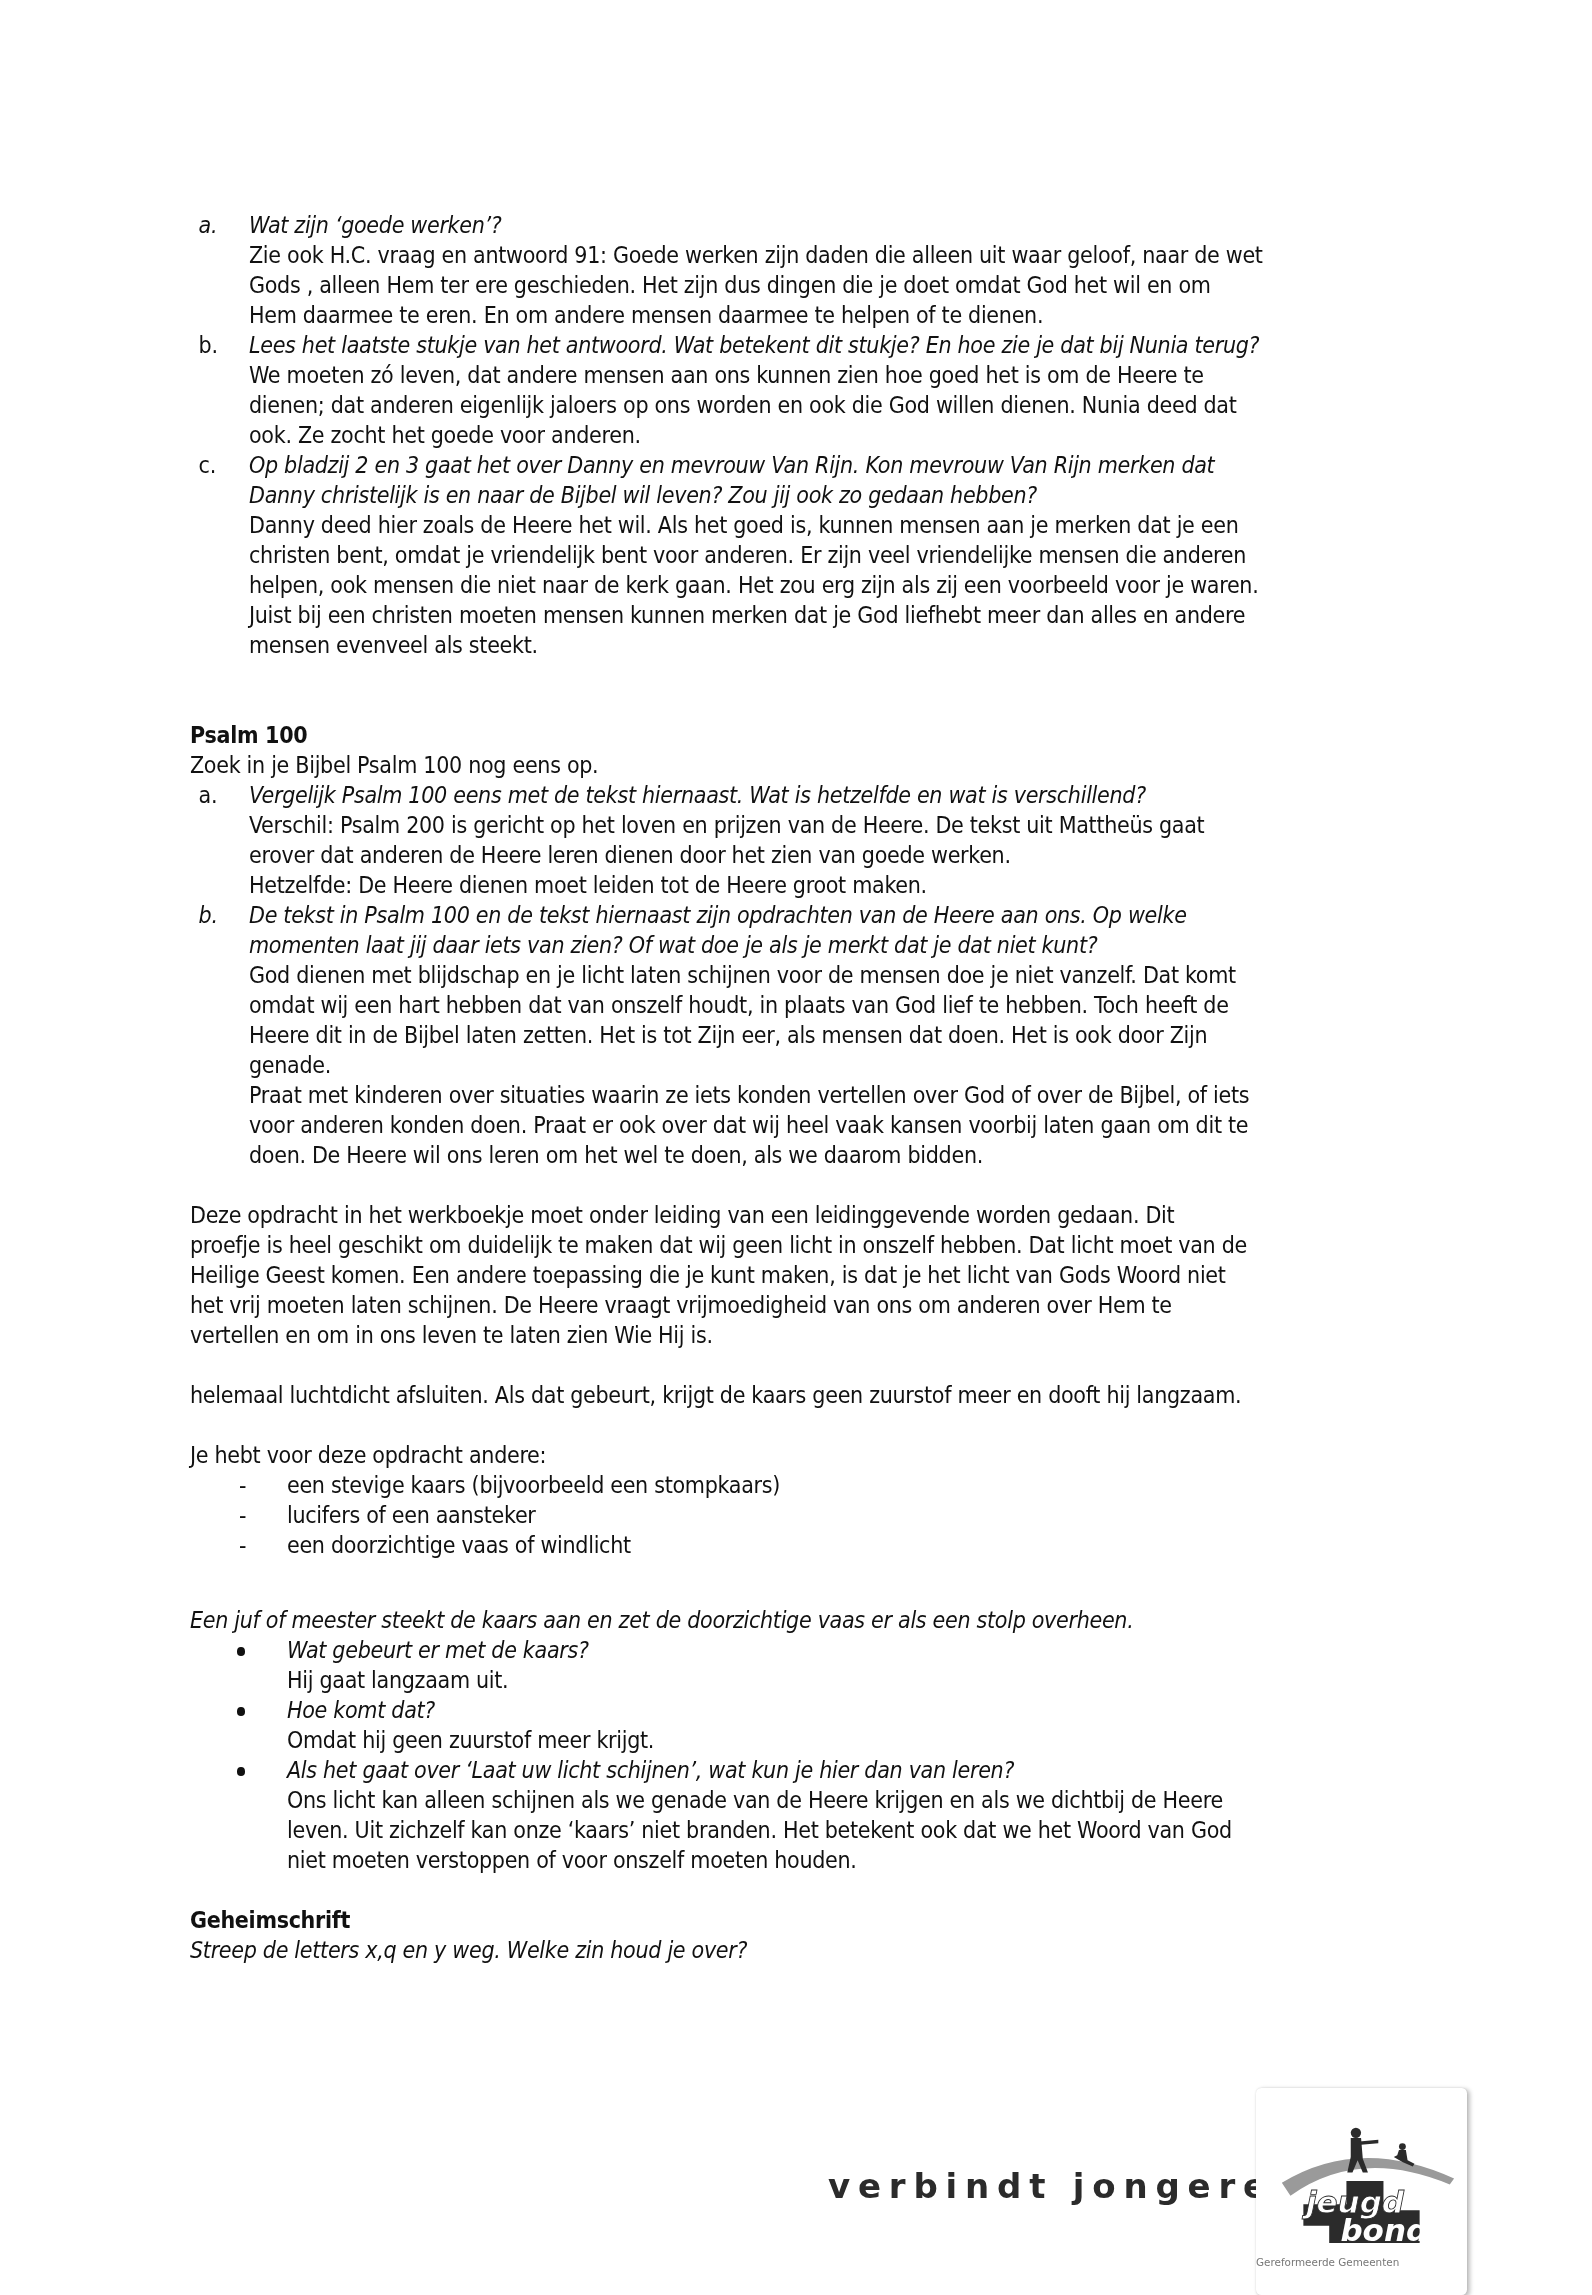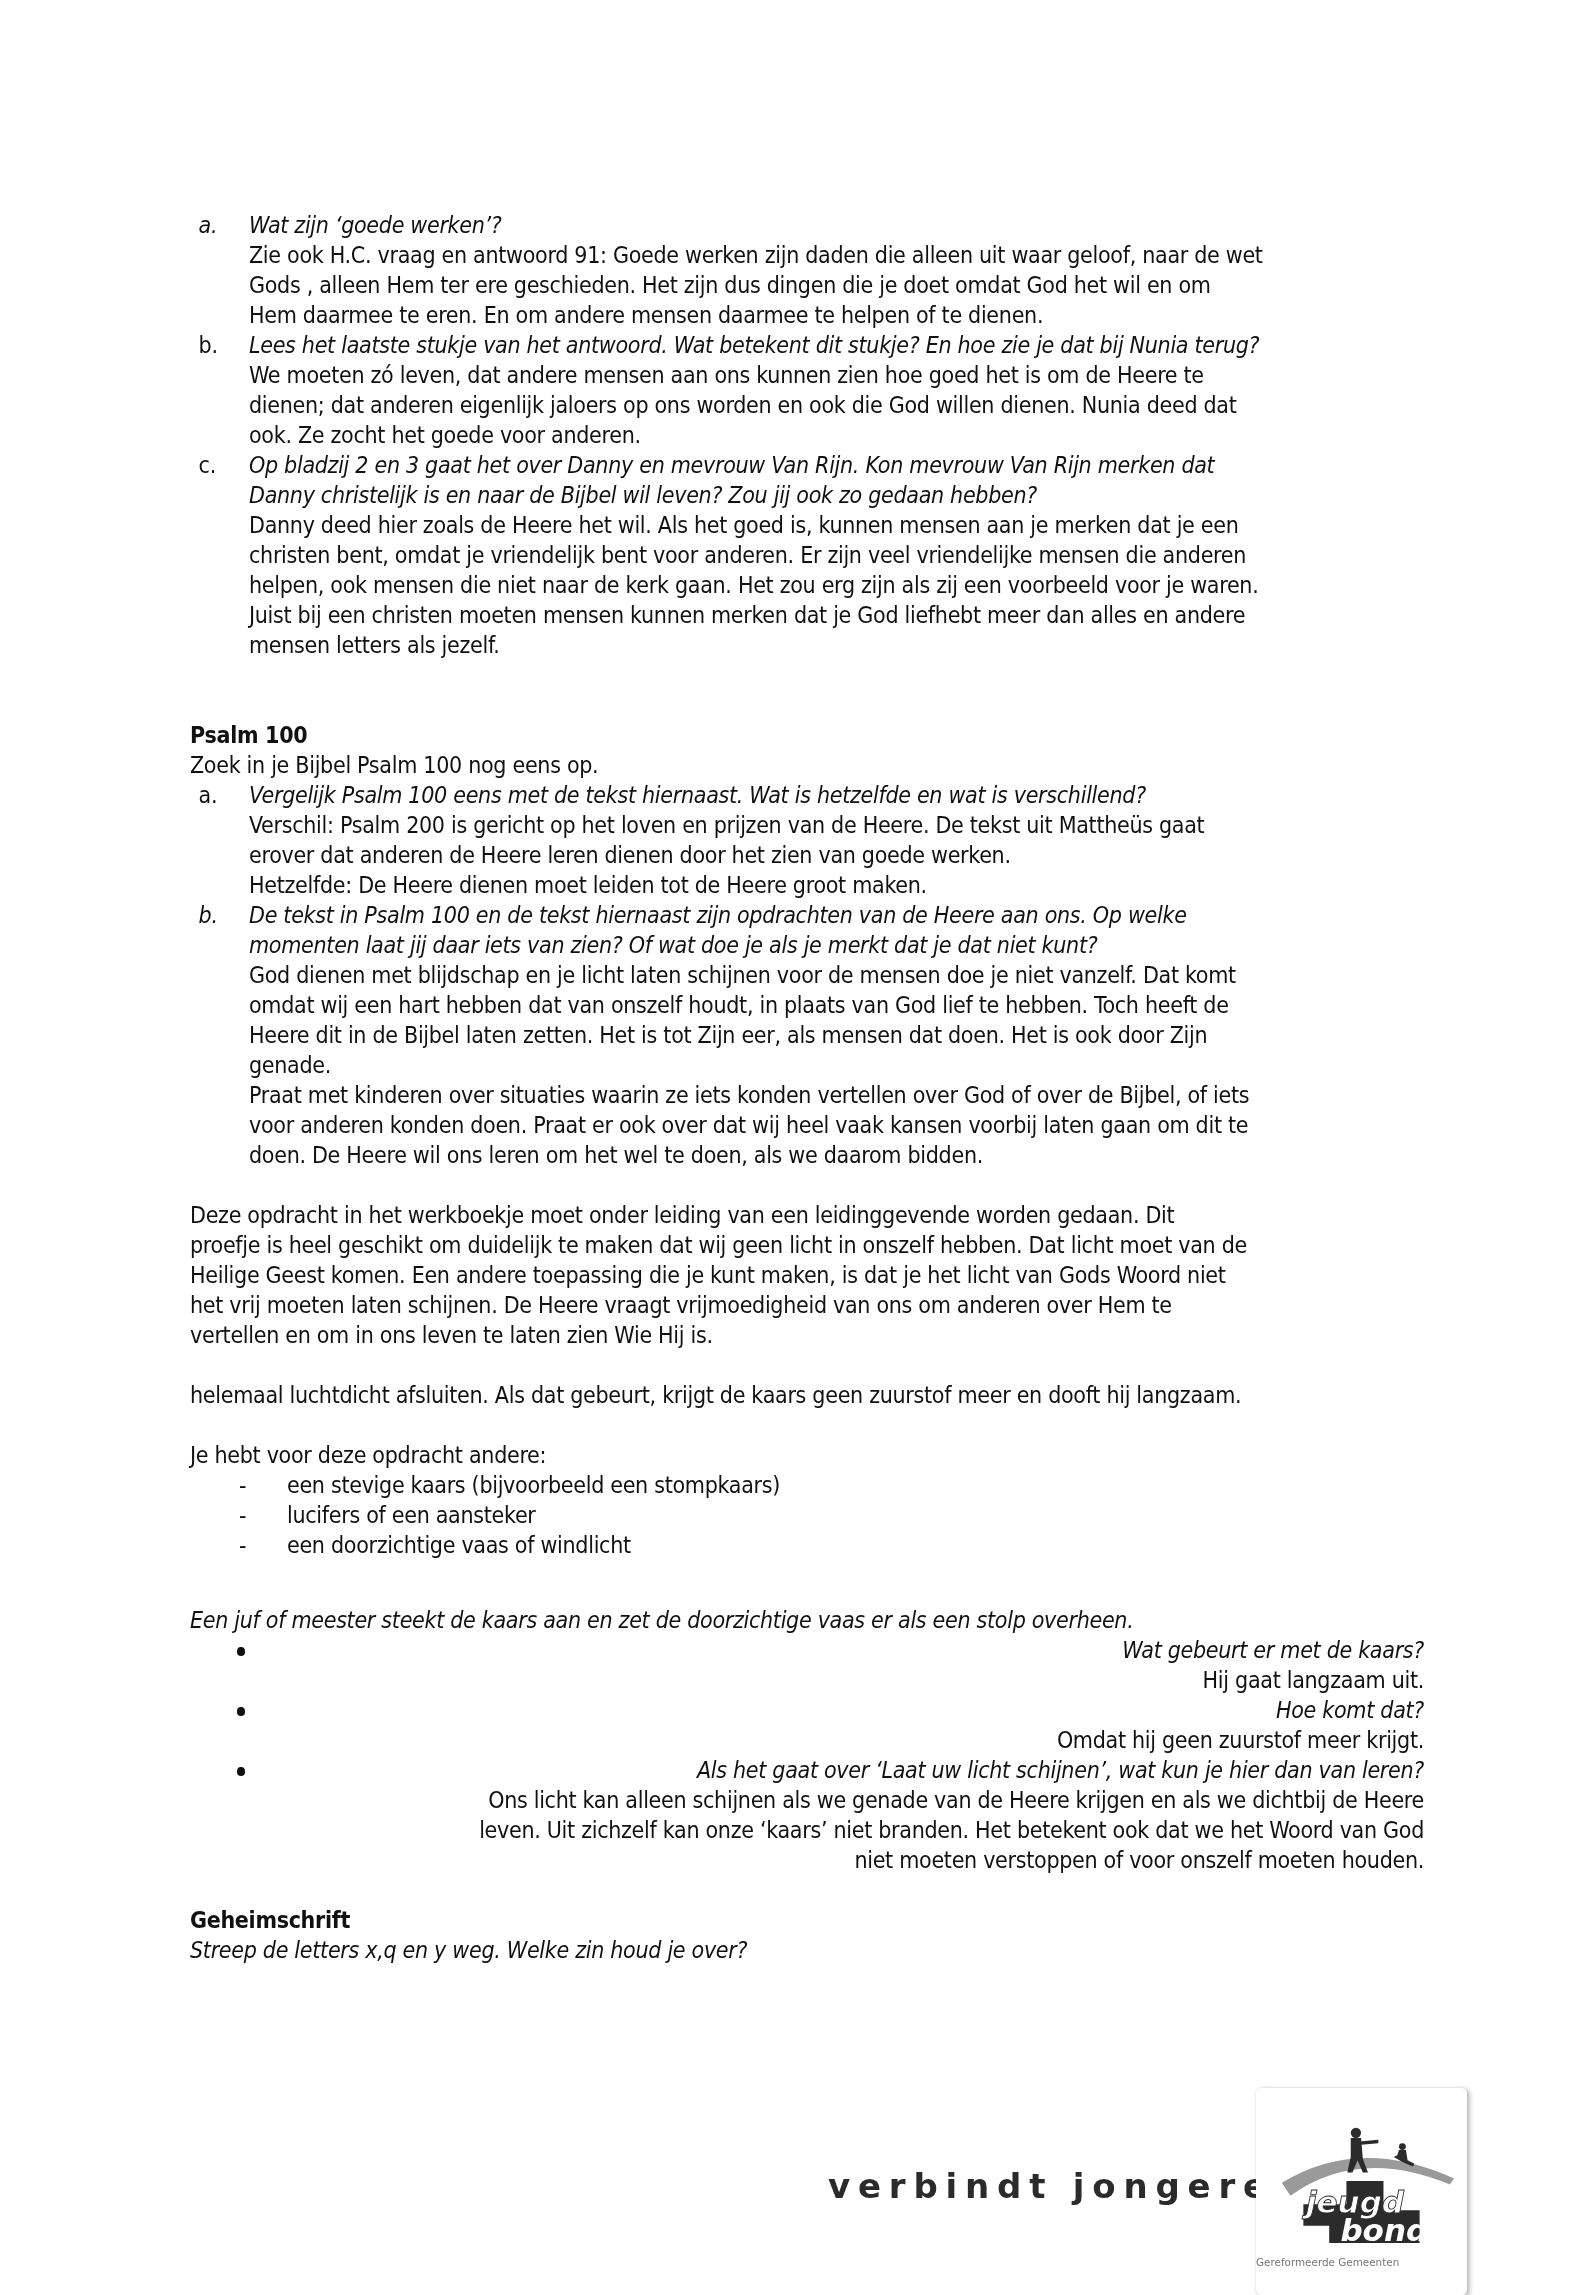--- a/index.html
+++ b/index.html
@@ -19,21 +19,21 @@
     .gap1 { height: 30px; }
     .gap2 { height: 60px; }
     .gap15 { height: 45px; }
     ol.alpha { list-style: none; margin: 0; padding: 0; }
     ol.alpha > li { position: relative; padding-left: 59px; }
     ol.alpha > li .marker { position: absolute; left: 8.6px; top: 0; }
     ol.alpha.p100 > li .marker { left: 8.6px; }
     ul.dash { list-style: none; margin: 0; padding: 0; }
     ul.dash > li { position: relative; padding-left: 97px; }
     ul.dash > li .marker { position: absolute; left: 49px; top: 0; }
-    ul.bullet { list-style: none; margin: 0; padding: 0; text-align: right; }
+    ul.bullet { list-style: none; margin: 0; padding: 0; }
     ul.bullet > li { position: relative; padding-left: 97px; }
     ul.bullet > li .marker {
       position: absolute; left: 47px; top: 12px; width: 7.8px; height: 8.6px;
       border-radius: 50%; background: #111;
     }
     .block { display: block; }
 
     .footer-slogan {
       position: absolute; left: 828px; top: 2166px;
       font-family: "DejaVu Sans", sans-serif; font-weight: bold;
@@ -71,21 +71,21 @@
       <span class="block">ook. Ze zocht het goede voor anderen.</span>
     </li>
     <li>
       <span class="marker">c.</span>
       <span class="block i">Op bladzij 2 en 3 gaat het over Danny en mevrouw Van Rijn. Kon mevrouw Van Rijn merken dat</span>
       <span class="block i">Danny christelijk is en naar de Bijbel wil leven? Zou jij ook zo gedaan hebben?</span>
       <span class="block">Danny deed hier zoals de Heere het wil. Als het goed is, kunnen mensen aan je merken dat je een</span>
       <span class="block">christen bent, omdat je vriendelijk bent voor anderen. Er zijn veel vriendelijke mensen die anderen</span>
       <span class="block">helpen, ook mensen die niet naar de kerk gaan. Het zou erg zijn als zij een voorbeeld voor je waren.</span>
       <span class="block">Juist bij een christen moeten mensen kunnen merken dat je God liefhebt meer dan alles en andere</span>
-      <span class="block">mensen letters als jezelf.</span>
+      <span class="block">mensen evenveel als steekt.</span>
     </li>
   </ol>
 
   <div class="gap2"></div>
 
   <div class="b">Psalm 100</div>
   <div>Zoek in je Bijbel Psalm 100 nog eens op.</div>
   <ol class="alpha p100">
     <li>
       <span class="marker">a.</span>

